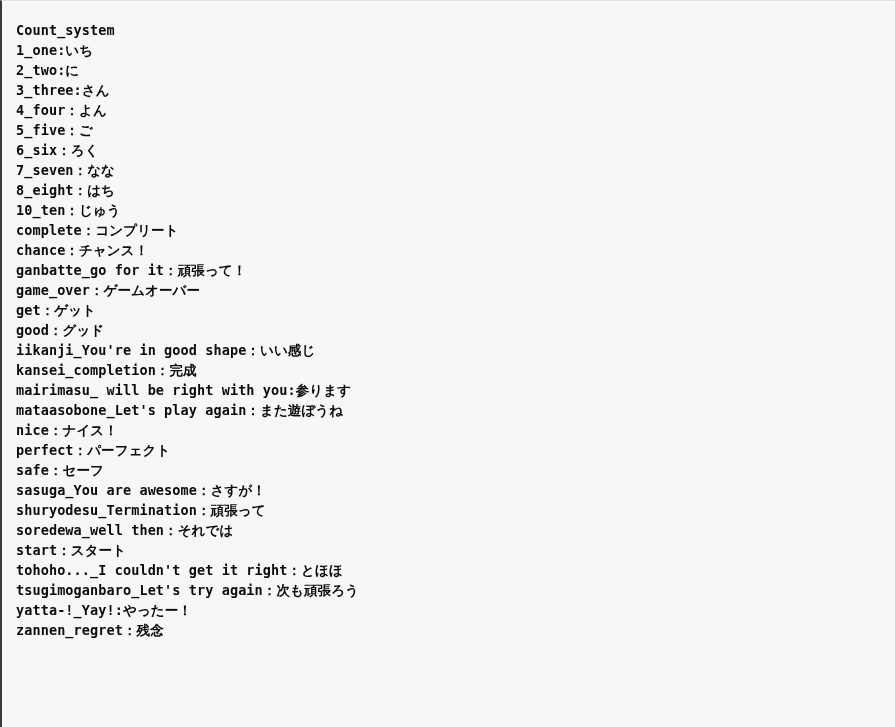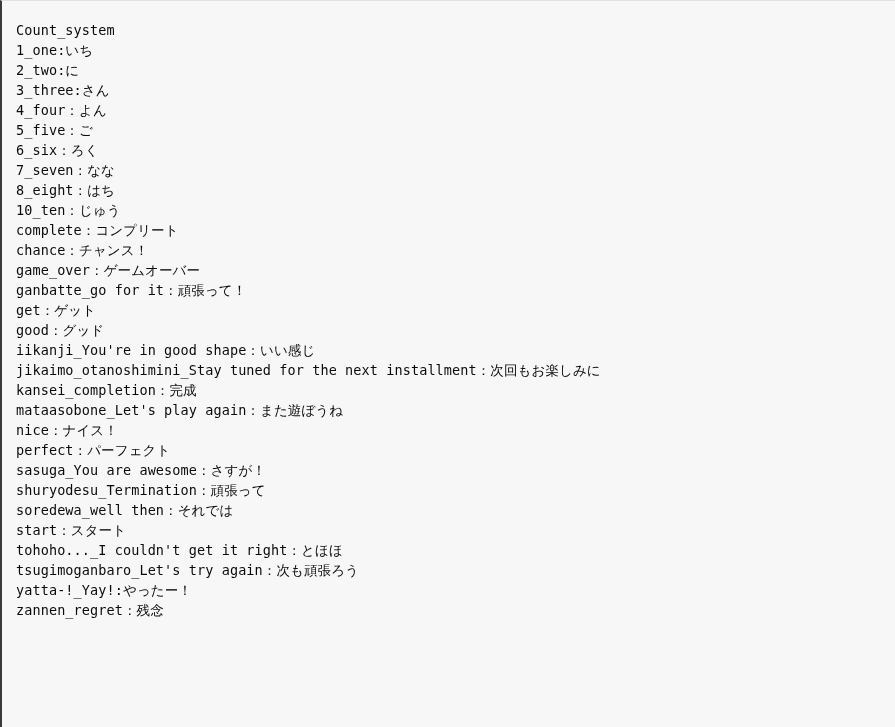--- a/index.html
+++ b/index.html
@@ -14,20 +14,21 @@
     font-family: "DejaVu Sans Mono", "Liberation Mono", monospace;
   }
   #page {
     position: relative;
     width: 895px;
     height: 727px;
     background: #f7f7f7;
     box-sizing: border-box;
     border-left: 2px solid #3a3a3a;
     border-top: 1px solid #e2e2e2;
+    font-weight: bold;
   }
   #text-block {
     position: absolute;
     left: 14px;
     top: 19px;
     right: 0;
   }
   .line {
     font-size: 13.5px;
     line-height: 20px;
@@ -48,30 +49,31 @@
       <div class="line">2_two:に</div>
       <div class="line">3_three:さん</div>
       <div class="line">4_four：よん</div>
       <div class="line">5_five：ご</div>
       <div class="line">6_six：ろく</div>
       <div class="line">7_seven：なな</div>
       <div class="line">8_eight：はち</div>
       <div class="line">10_ten：じゅう</div>
       <div class="line">complete：コンプリート</div>
       <div class="line">chance：チャンス！</div>
+      <div class="line">ganbatte_go for it：頑張って！</div>
       <div class="line">game_over：ゲームオーバー</div>
-      <div class="line">ganbatte_go for it：頑張って！</div>
       <div class="line">get：ゲット</div>
       <div class="line">good：グッド</div>
       <div class="line">iikanji_You're in good shape：いい感じ</div>
-      <div class="line">jikaimo_otanoshimini_Stay tuned for the next installment：次回もお楽しみに</div>
       <div class="line">kansei_completion：完成</div>
+      <div class="line">mairimasu_ will be right with you:参ります</div>
       <div class="line">mataasobone_Let's play again：また遊ぼうね</div>
       <div class="line">nice：ナイス！</div>
       <div class="line">perfect：パーフェクト</div>
+      <div class="line">safe：セーフ</div>
       <div class="line">sasuga_You are awesome：さすが！</div>
       <div class="line">shuryodesu_Termination：頑張って</div>
       <div class="line">soredewa_well then：それでは</div>
       <div class="line">start：スタート</div>
       <div class="line">tohoho..._I couldn't get it right：とほほ</div>
       <div class="line">tsugimoganbaro_Let's try again：次も頑張ろう</div>
       <div class="line">yatta-!_Yay!:やったー！</div>
       <div class="line">zannen_regret：残念</div>
     </div>
 </div>

